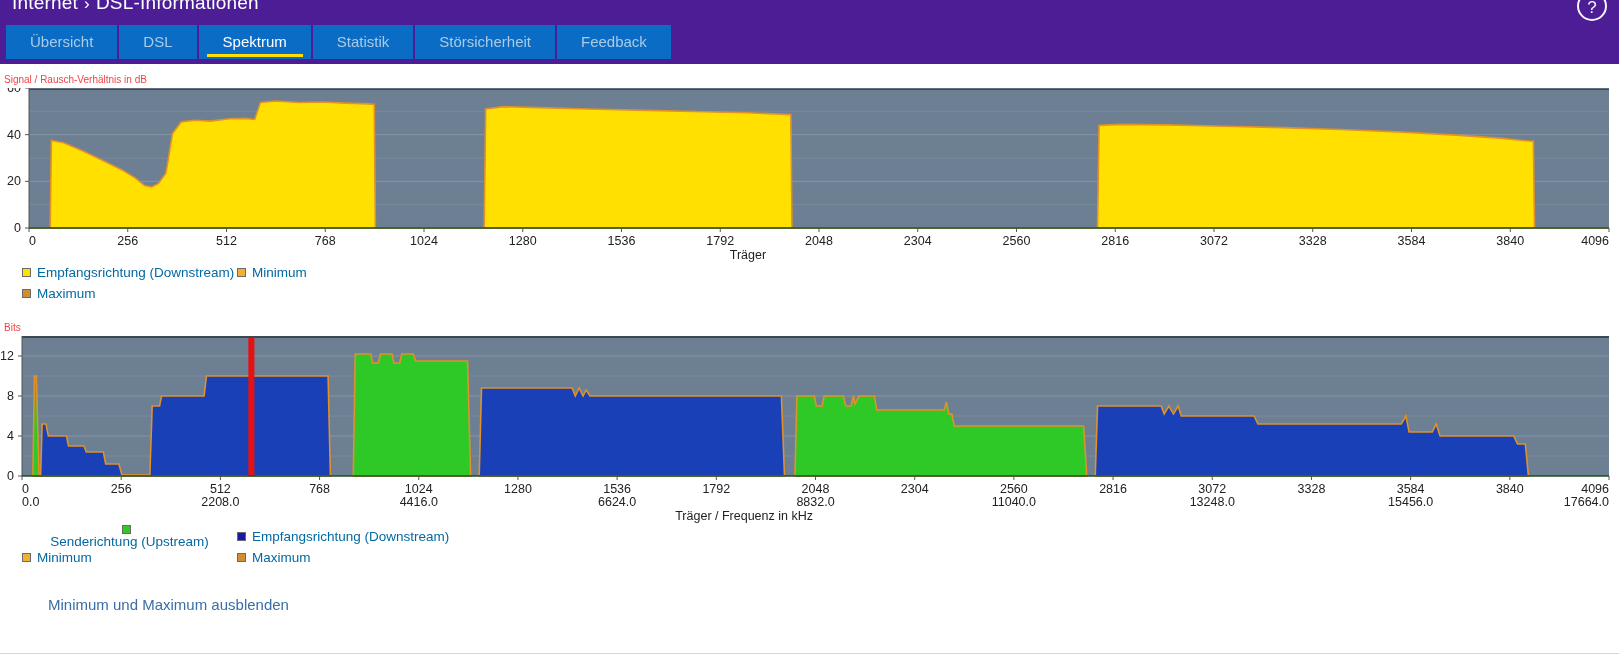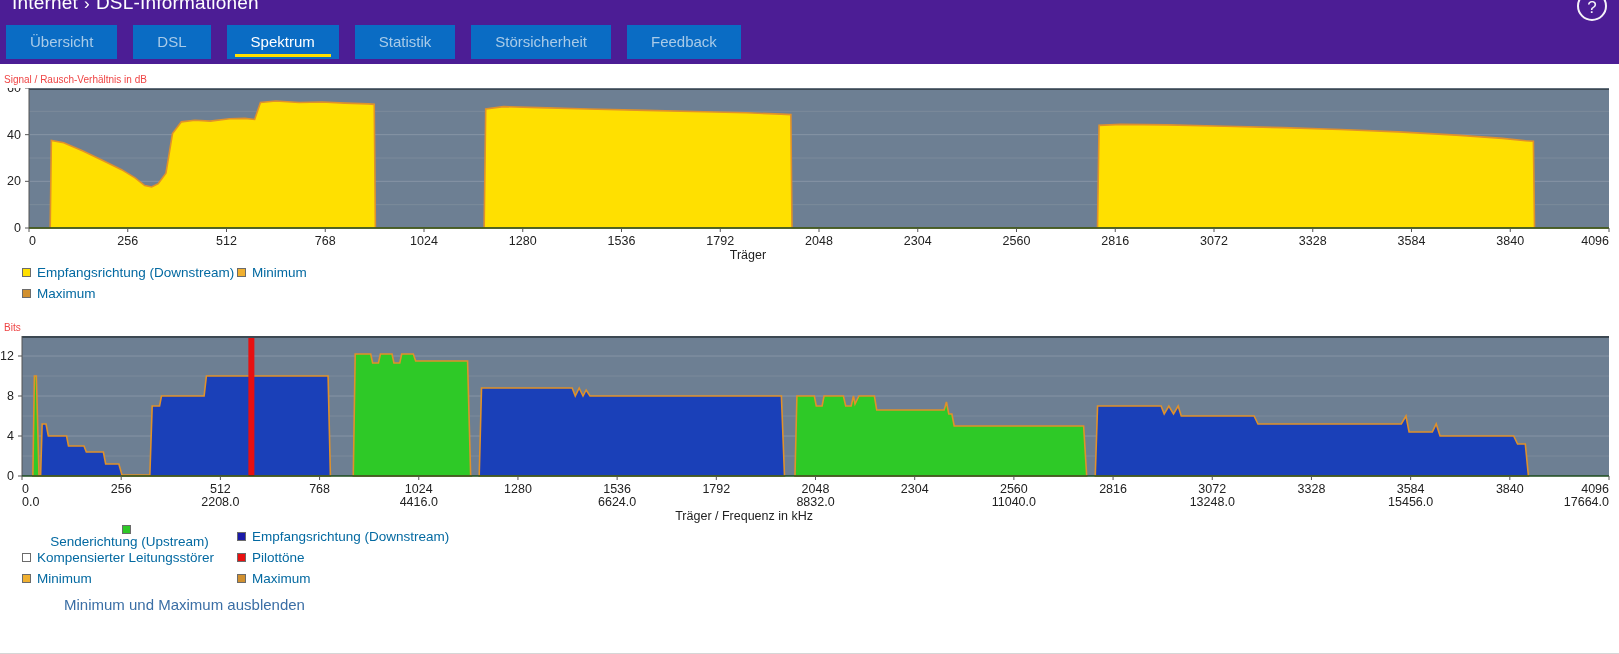--- a/index.html
+++ b/index.html
@@ -52,21 +52,21 @@
     box-sizing: border-box;
     cursor: pointer;
     opacity: .95;
   }
 
   
   .tabs {
     position: absolute;
     left: 6px; top: 25px;
     display: flex;
-    gap: 16px;
+    gap: 2px;
     align-items: flex-end;
   }
   .tab {
     background: #0a6cc4;
     color: #a9cbe8;
     font-size: 15px;
     padding: 0 24px;
     height: 34px;
     line-height: 34px;
     text-align: center;
@@ -110,21 +110,21 @@
     width: 9px; height: 9px;
     border: 1px solid #6b6b6b;
     margin-right: 6px;
     box-sizing: border-box;
     flex: none;
   }
   .legend-label { color: #0369a1; }
 
   .toggle-link {
     position: absolute;
-    left: 64px;
+    left: 48px;
     font-size: 15px;
     color: #3a6ea5;
     cursor: pointer;
     white-space: nowrap;
   }
   .bottom-rule {
     position: absolute;
     left: 0; bottom: 0;
     width: 1619px; height: 1px;
     background: #d6d6d6;
@@ -311,30 +311,20 @@
         <span class="legend-swatch" style="background:#2ec927;"></span>
         <span class="legend-label">Senderichtung (Upstream)</span>
       </div>
       <div class="legend-item">
         <span class="legend-swatch" style="background:#1a1aa8;"></span>
         <span class="legend-label">Empfangsrichtung (Downstream)</span>
       </div>
     </div>
     <div class="legend-row">
       <div class="legend-item" style="width:215px;">
-        <span class="legend-swatch" style="background:#ffffff;"></span>
-        <span class="legend-label">Kompensierter Leitungsstörer</span>
-      </div>
-      <div class="legend-item">
-        <span class="legend-swatch" style="background:#e81010;"></span>
-        <span class="legend-label">Pilottöne</span>
-      </div>
-    </div>
-    <div class="legend-row">
-      <div class="legend-item" style="width:215px;">
         <span class="legend-swatch" style="background:#f0b030;"></span>
         <span class="legend-label">Minimum</span>
       </div>
       <div class="legend-item">
         <span class="legend-swatch" style="background:#d1902f;"></span>
         <span class="legend-label">Maximum</span>
       </div>
     </div>
   </div>
 

